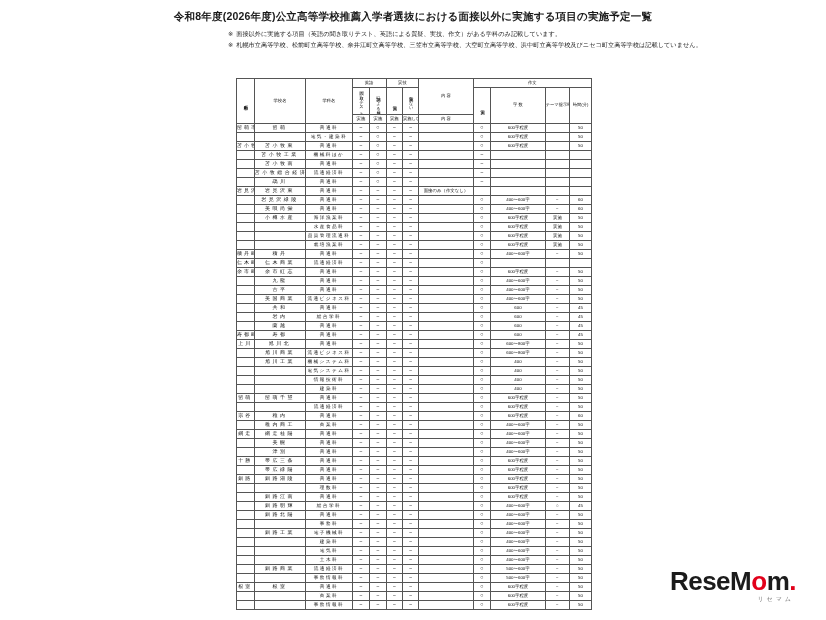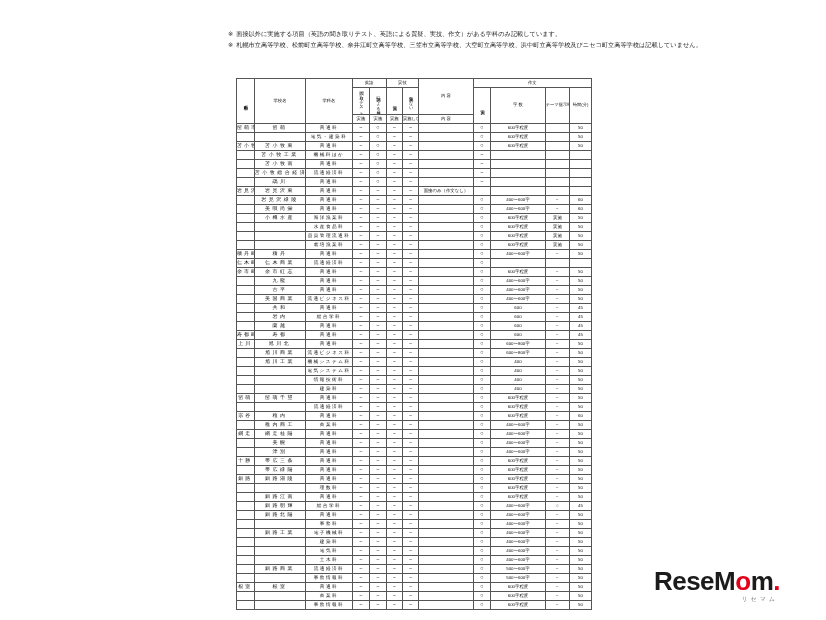--- a/index.html
+++ b/index.html
@@ -96,21 +96,21 @@
   col.c-m4{width:12px;}
   col.c-in{width:40px;}
   col.c-w1{width:13px;}
   col.c-w2{width:40px;}
   col.c-w3{width:18px;}
   col.c-w4{width:16px;}
 
   
   .logo{
     position:absolute;
-    right:46px;bottom:18px;
+    right:30px;bottom:18px;
     text-align:right;
     line-height:1;
   }
   .logo .main-name{
     font-size:26px;
     font-weight:bold;
     color:#1b1b1b;
     letter-spacing:-0.5px;
   }
   .logo .main-name .accent{color:#e2001a;}
@@ -120,20 +120,21 @@
     color:#777;
     margin-top:2px;
     margin-right:2px;
   }
 </style>
 </head>
 <body>
 
 <div class="page">
 
+  <div class="doc-title">令和8年度(2026年度)公立高等学校推薦入学者選抜における面接以外に実施する項目の実施予定一覧</div>
 
   <div class="notes">
     <div class="note-row">
       <span class="note-mark">※</span>
       <span class="note-text">面接以外に実施する項目（英語の聞き取りテスト、英語による質疑、実技、作文）がある学科のみ記載しています。</span>
     </div>
     <div class="note-row">
       <span class="note-mark">※</span>
       <span class="note-text">札幌市立高等学校、松前町立高等学校、奈井江町立高等学校、三笠市立高等学校、大空町立高等学校、浜中町立高等学校及びニセコ町立高等学校は記載していません。</span>
     </div>

